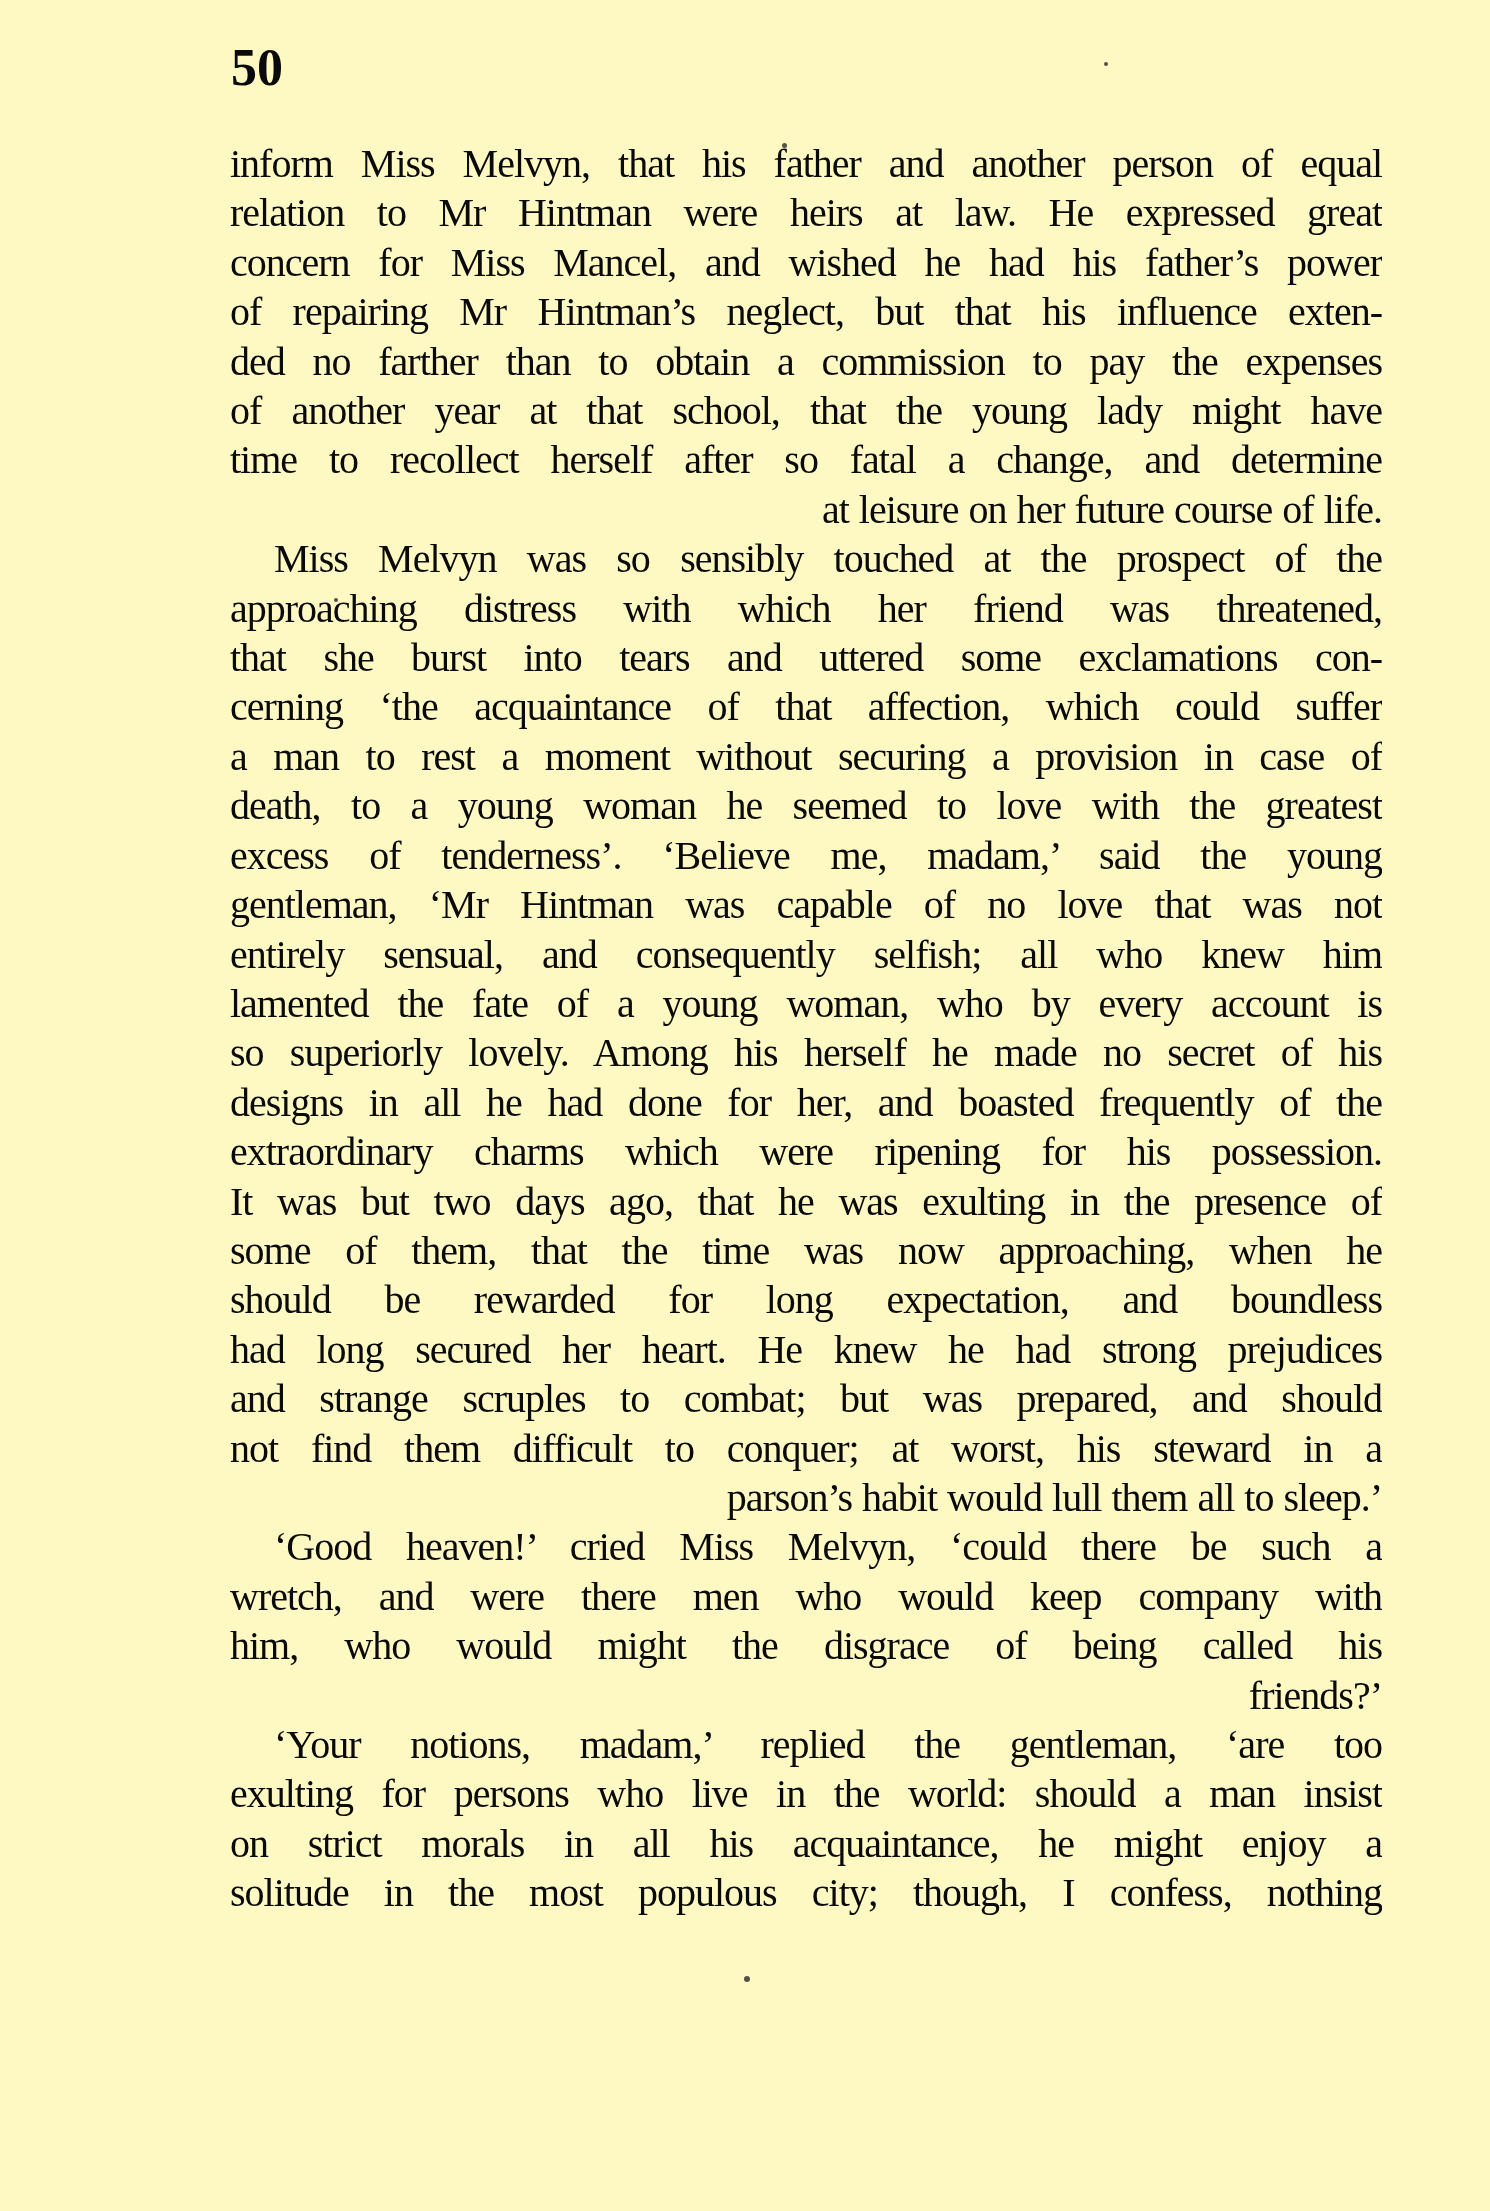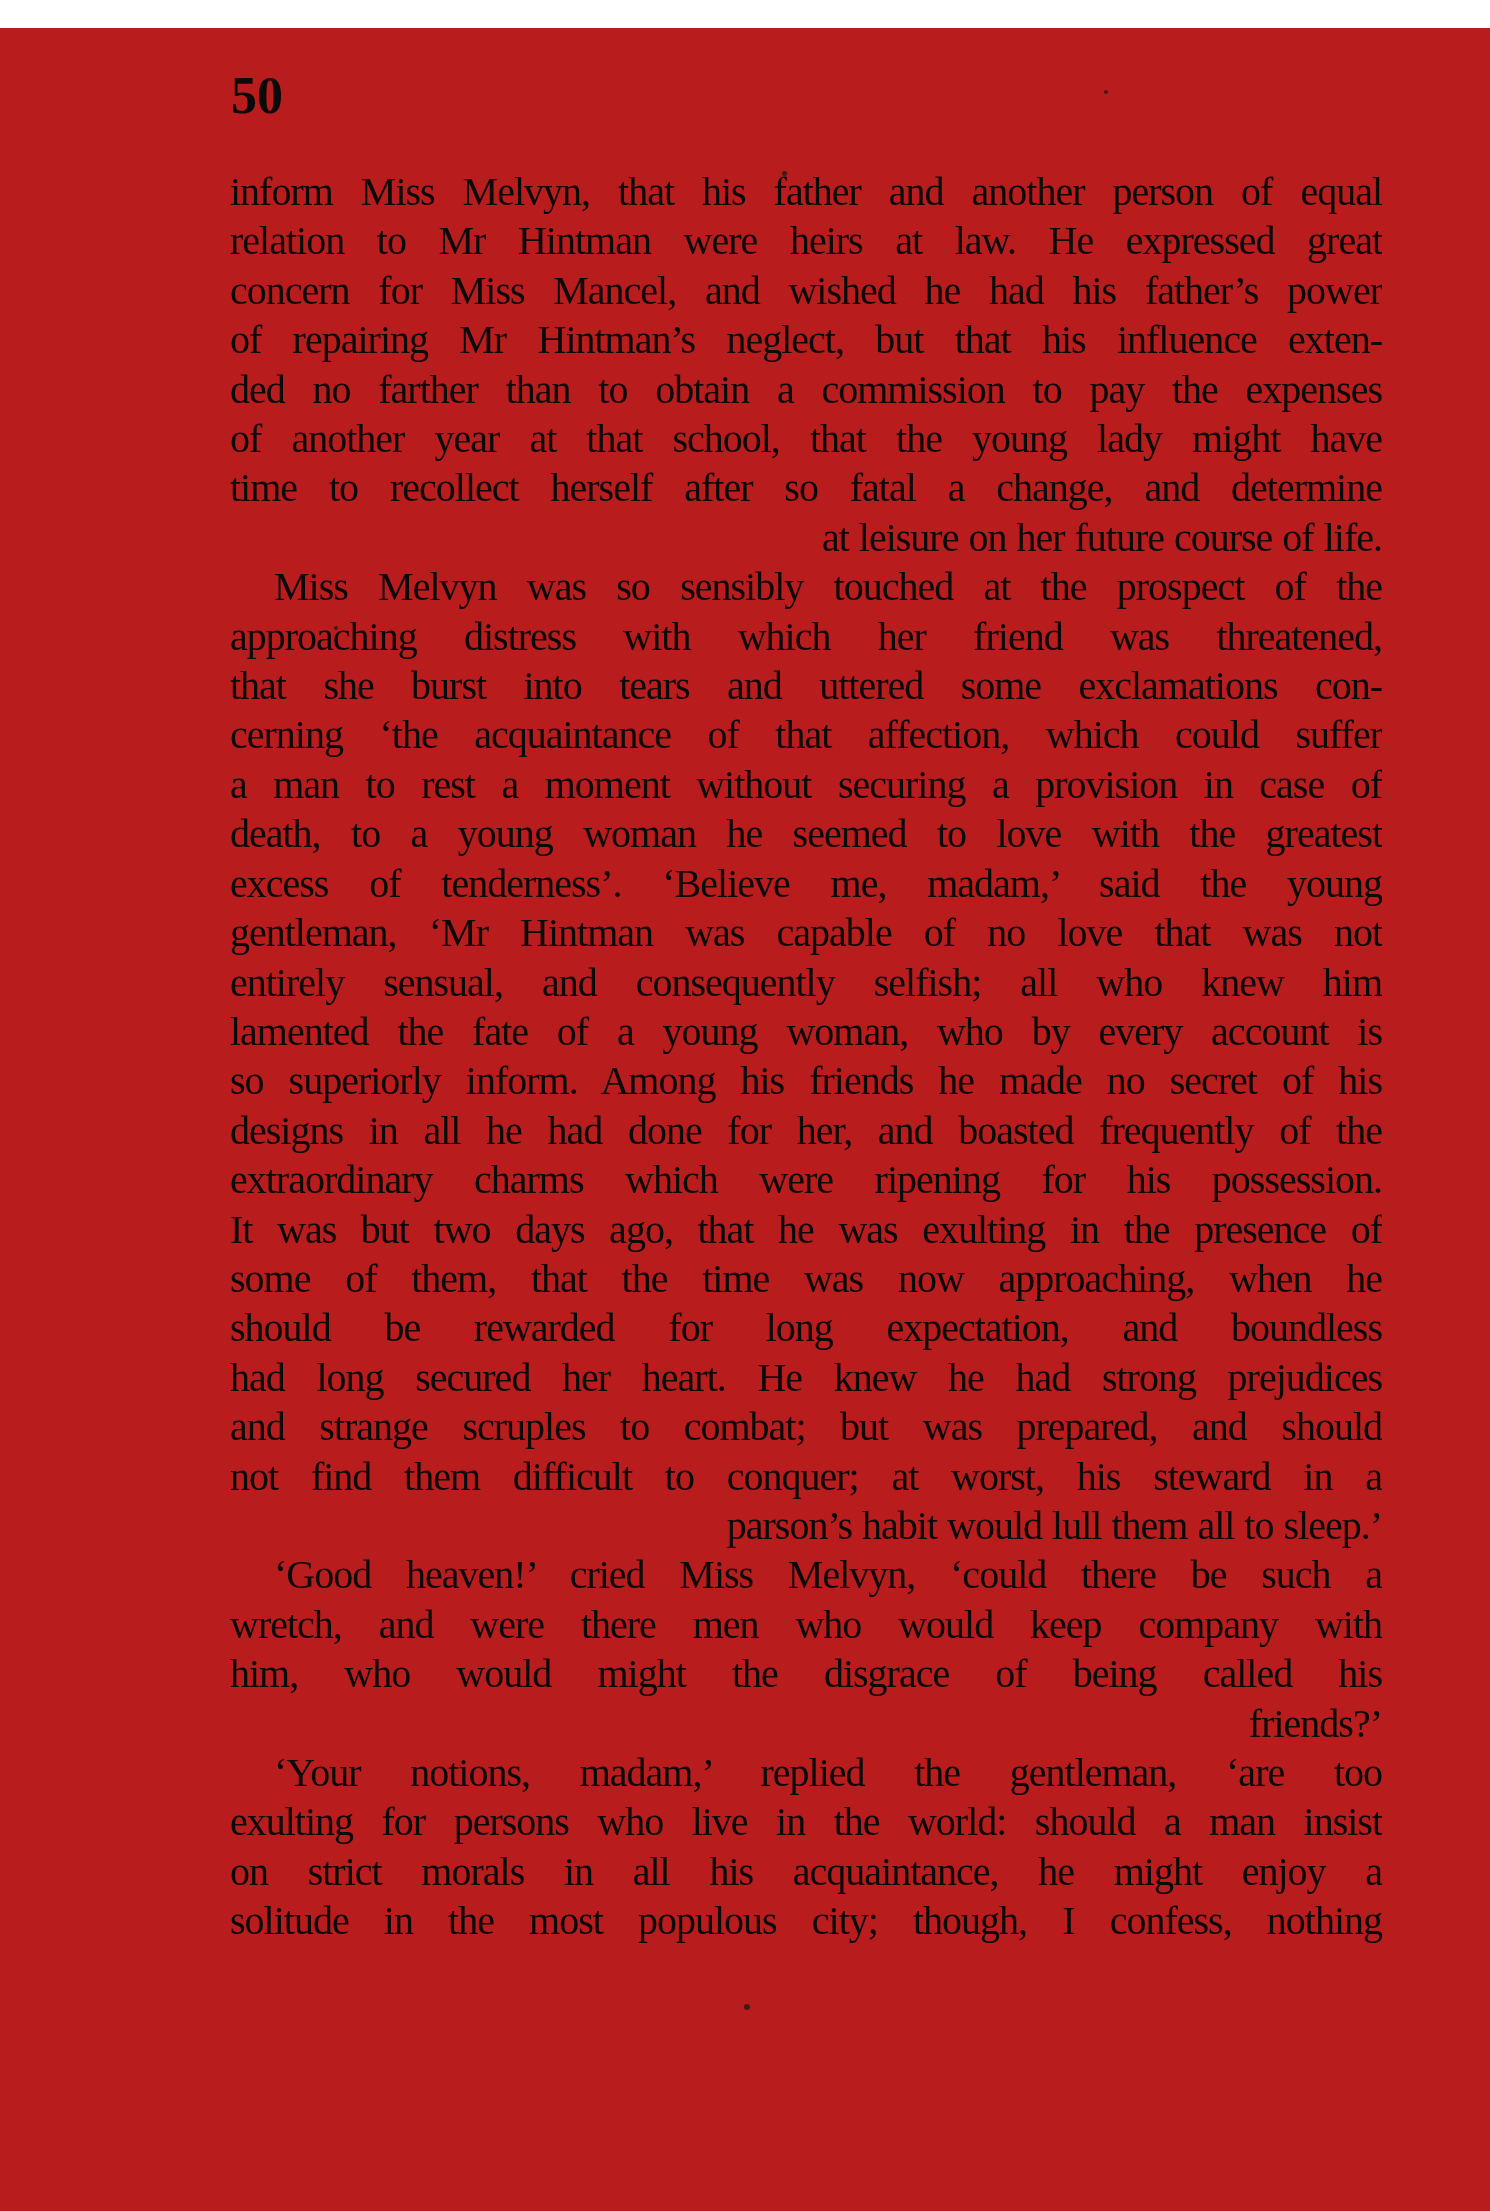--- a/index.html
+++ b/index.html
@@ -5,23 +5,22 @@
   html, body { margin: 0; padding: 0; }
   body {
     width: 1490px; height: 2211px;
     background: #ffffff;
     position: relative;
     font-family: "Liberation Serif", "DejaVu Serif", serif;
     overflow: hidden;
   }
   .page {
     position: absolute; inset: 0;
-    background: #b91c1c;
+    background: #fef9c3;
     color: #000000;
-    margin-top: 28px;
   }
   .page-number {
     position: absolute;
     left: 231px; top: 38px;
     font-size: 52px;
     font-weight: 700;
     color: #0a0a0a;
     letter-spacing: 0px;
   }
   .text-block {
@@ -79,21 +78,21 @@
         <div class="line just indent">Miss Melvyn was so sensibly touched at the prospect of the</div>
         <div class="line just">approaching distress with which her friend was threatened,</div>
         <div class="line just">that she burst into tears and uttered some exclamations con-</div>
         <div class="line just">cerning ‘the acquaintance of that affection, which could suffer</div>
         <div class="line just">a man to rest a moment without securing a provision in case of</div>
         <div class="line just">death, to a young woman he seemed to love with the greatest</div>
         <div class="line just">excess of tenderness’. ‘Believe me, madam,’ said the young</div>
         <div class="line just">gentleman, ‘Mr Hintman was capable of no love that was not</div>
         <div class="line just">entirely sensual, and consequently selfish; all who knew him</div>
         <div class="line just">lamented the fate of a young woman, who by every account is</div>
-        <div class="line just">so superiorly inform. Among his friends he made no secret of his</div>
+        <div class="line just">so superiorly lovely. Among his herself he made no secret of his</div>
         <div class="line just">designs in all he had done for her, and boasted frequently of the</div>
         <div class="line just">extraordinary charms which were ripening for his possession.</div>
         <div class="line just">It was but two days ago, that he was exulting in the presence of</div>
         <div class="line just">some of them, that the time was now approaching, when he</div>
         <div class="line just">should be rewarded for long expectation, and boundless</div>
         <div class="line just">had long secured her heart. He knew he had strong prejudices</div>
         <div class="line just">and strange scruples to combat; but was prepared, and should</div>
         <div class="line just">not find them difficult to conquer; at worst, his steward in a</div>
         <div class="line plain">parson’s habit would lull them all to sleep.’</div>
       </div>

